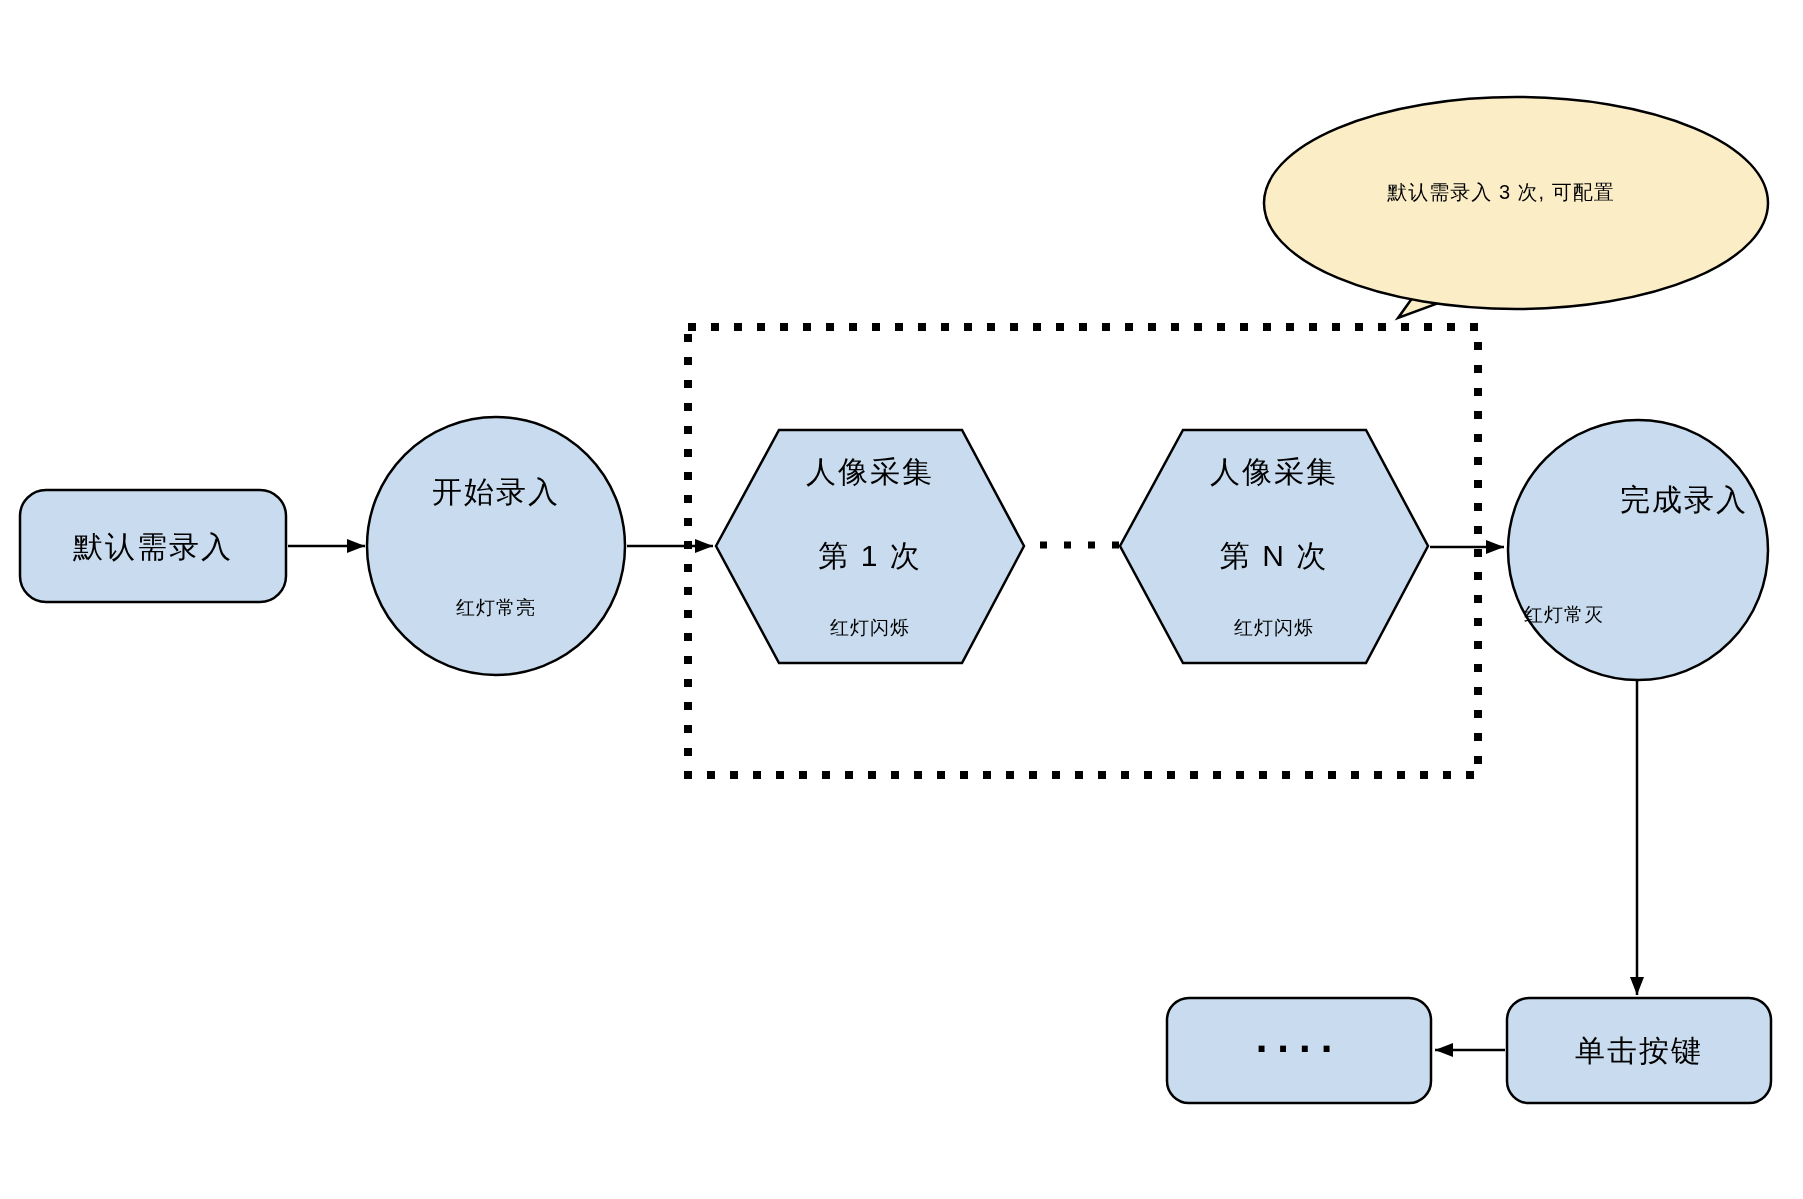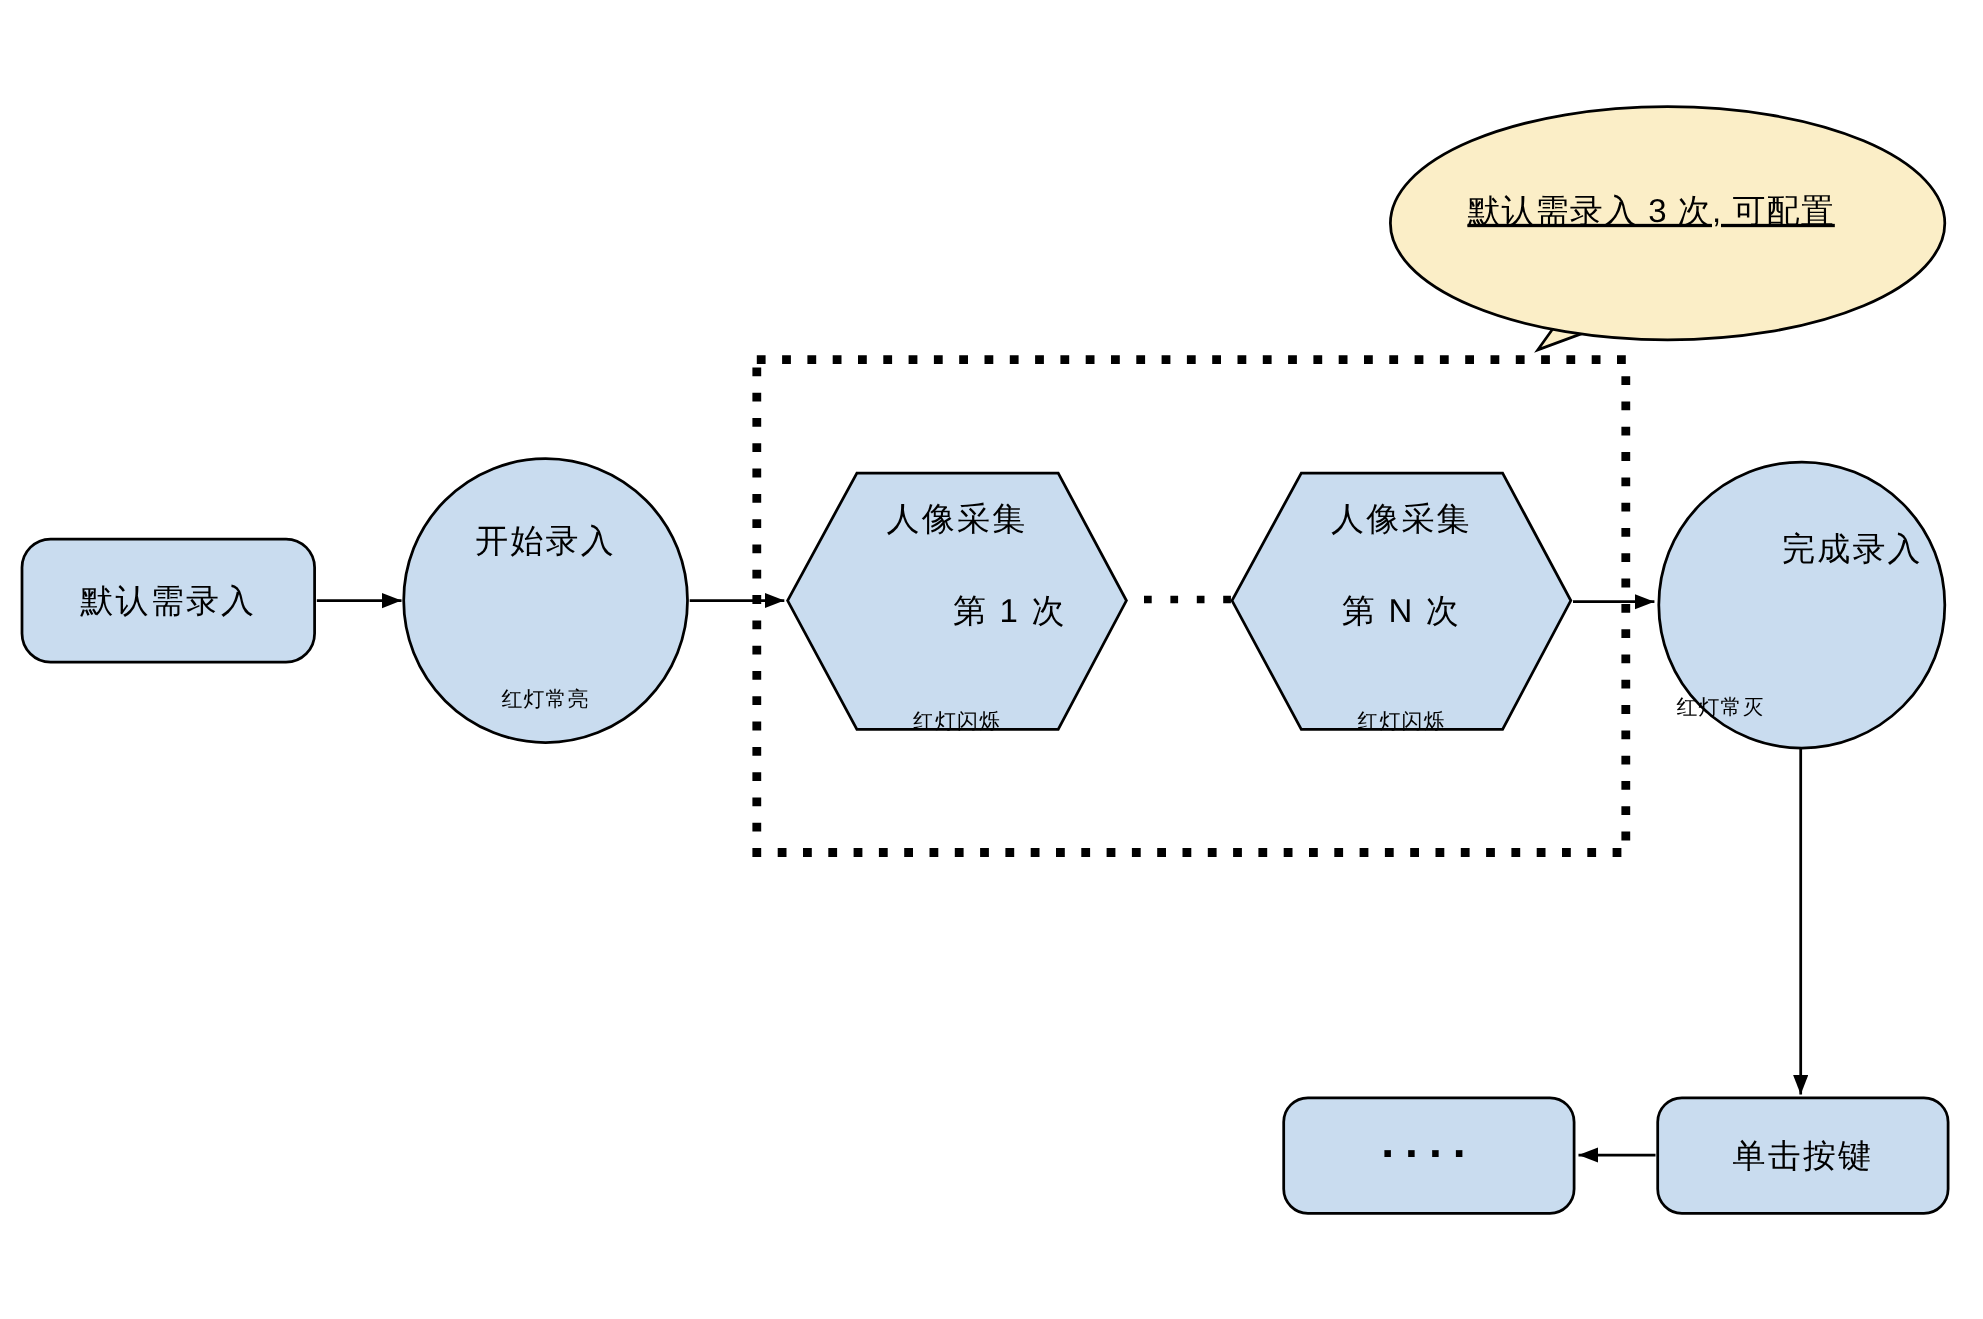--- a/index.html
+++ b/index.html
@@ -13,22 +13,22 @@
   #shapes{position:absolute;left:0;top:0;width:1803px;height:1199px;}
   .lbl{
     position:absolute;
     transform:translate(-50%,-50%);
     white-space:nowrap;
     color:#000;
     text-align:center;
     letter-spacing:2px;
   }
   .lbl.main{font-size:30px;}
-  .lbl.sub{font-size:19px;letter-spacing:1px;margin-top:28px;}
-  .lbl.bubble{font-size:30px;letter-spacing:1px;text-decoration:underline;}
+  .lbl.sub{font-size:19px;letter-spacing:1px;}
+  .lbl.bubble{font-size:20px;letter-spacing:1px;}
   .lbl.dots{font-size:42px;letter-spacing:10px;font-weight:bold;}
 </style>
 </head>
 <body>
 
 <div id="canvas">
 
   <svg id="shapes" width="1803" height="1199" viewBox="0 0 1803 1199" xmlns="http://www.w3.org/2000/svg">
     <defs>
       <marker id="arrow" markerUnits="userSpaceOnUse" markerWidth="22" markerHeight="16" refX="18" refY="7" orient="auto">
@@ -63,21 +63,21 @@
     <line x1="1637" y1="681" x2="1637" y2="995" stroke="#000" stroke-width="2.5" marker-end="url(#arrow)"></line>
     <line x1="1505" y1="1050" x2="1435" y2="1050" stroke="#000" stroke-width="2.5" marker-end="url(#arrow)"></line>
   </svg>
 
   <div class="lbl main" style="left:153px;top:547px;">默认需录入</div>
 
   <div class="lbl main" style="left:496px;top:492px;text-align:right;">开始录入</div>
   <div class="lbl sub" style="left:496px;top:608px;">红灯常亮</div>
 
   <div class="lbl main" style="left:870px;top:472px;">人像采集</div>
-  <div class="lbl main" style="left:870px;top:556px;margin-left:48px;">第 1 次</div>
+  <div class="lbl main" style="left:870px;top:556px;">第 1 次</div>
   <div class="lbl sub" style="left:870px;top:628px;">红灯闪烁</div>
 
   <div class="lbl main" style="left:1274px;top:472px;">人像采集</div>
   <div class="lbl main" style="left:1274px;top:556px;text-align:right;">第 N 次</div>
   <div class="lbl sub" style="left:1274px;top:628px;">红灯闪烁</div>
 
   <div class="lbl main" style="left:1684px;top:500px;">完成录入</div>
   <div class="lbl sub" style="left:1564px;top:615px;">红灯常灭</div>
 
   <div class="lbl main" style="left:1639px;top:1051px;">单击按键</div>

